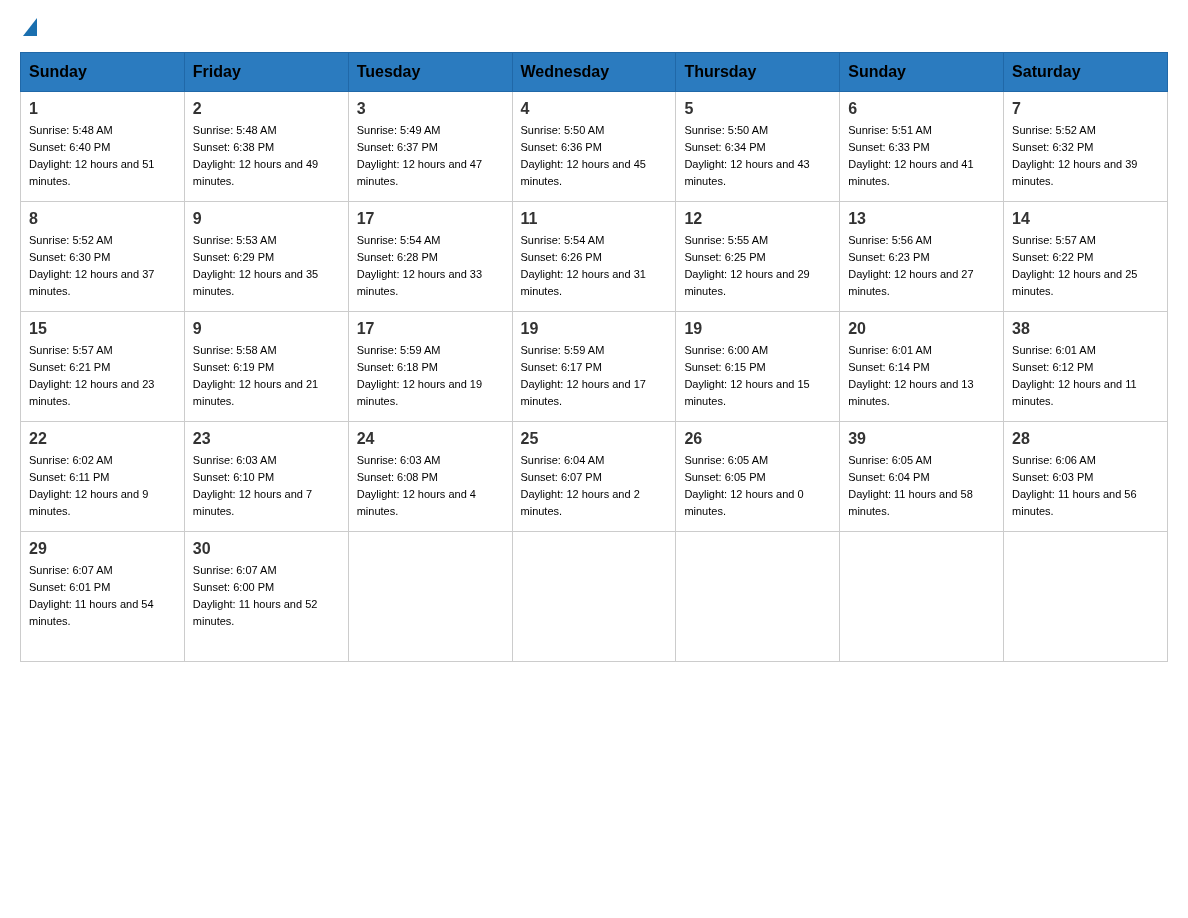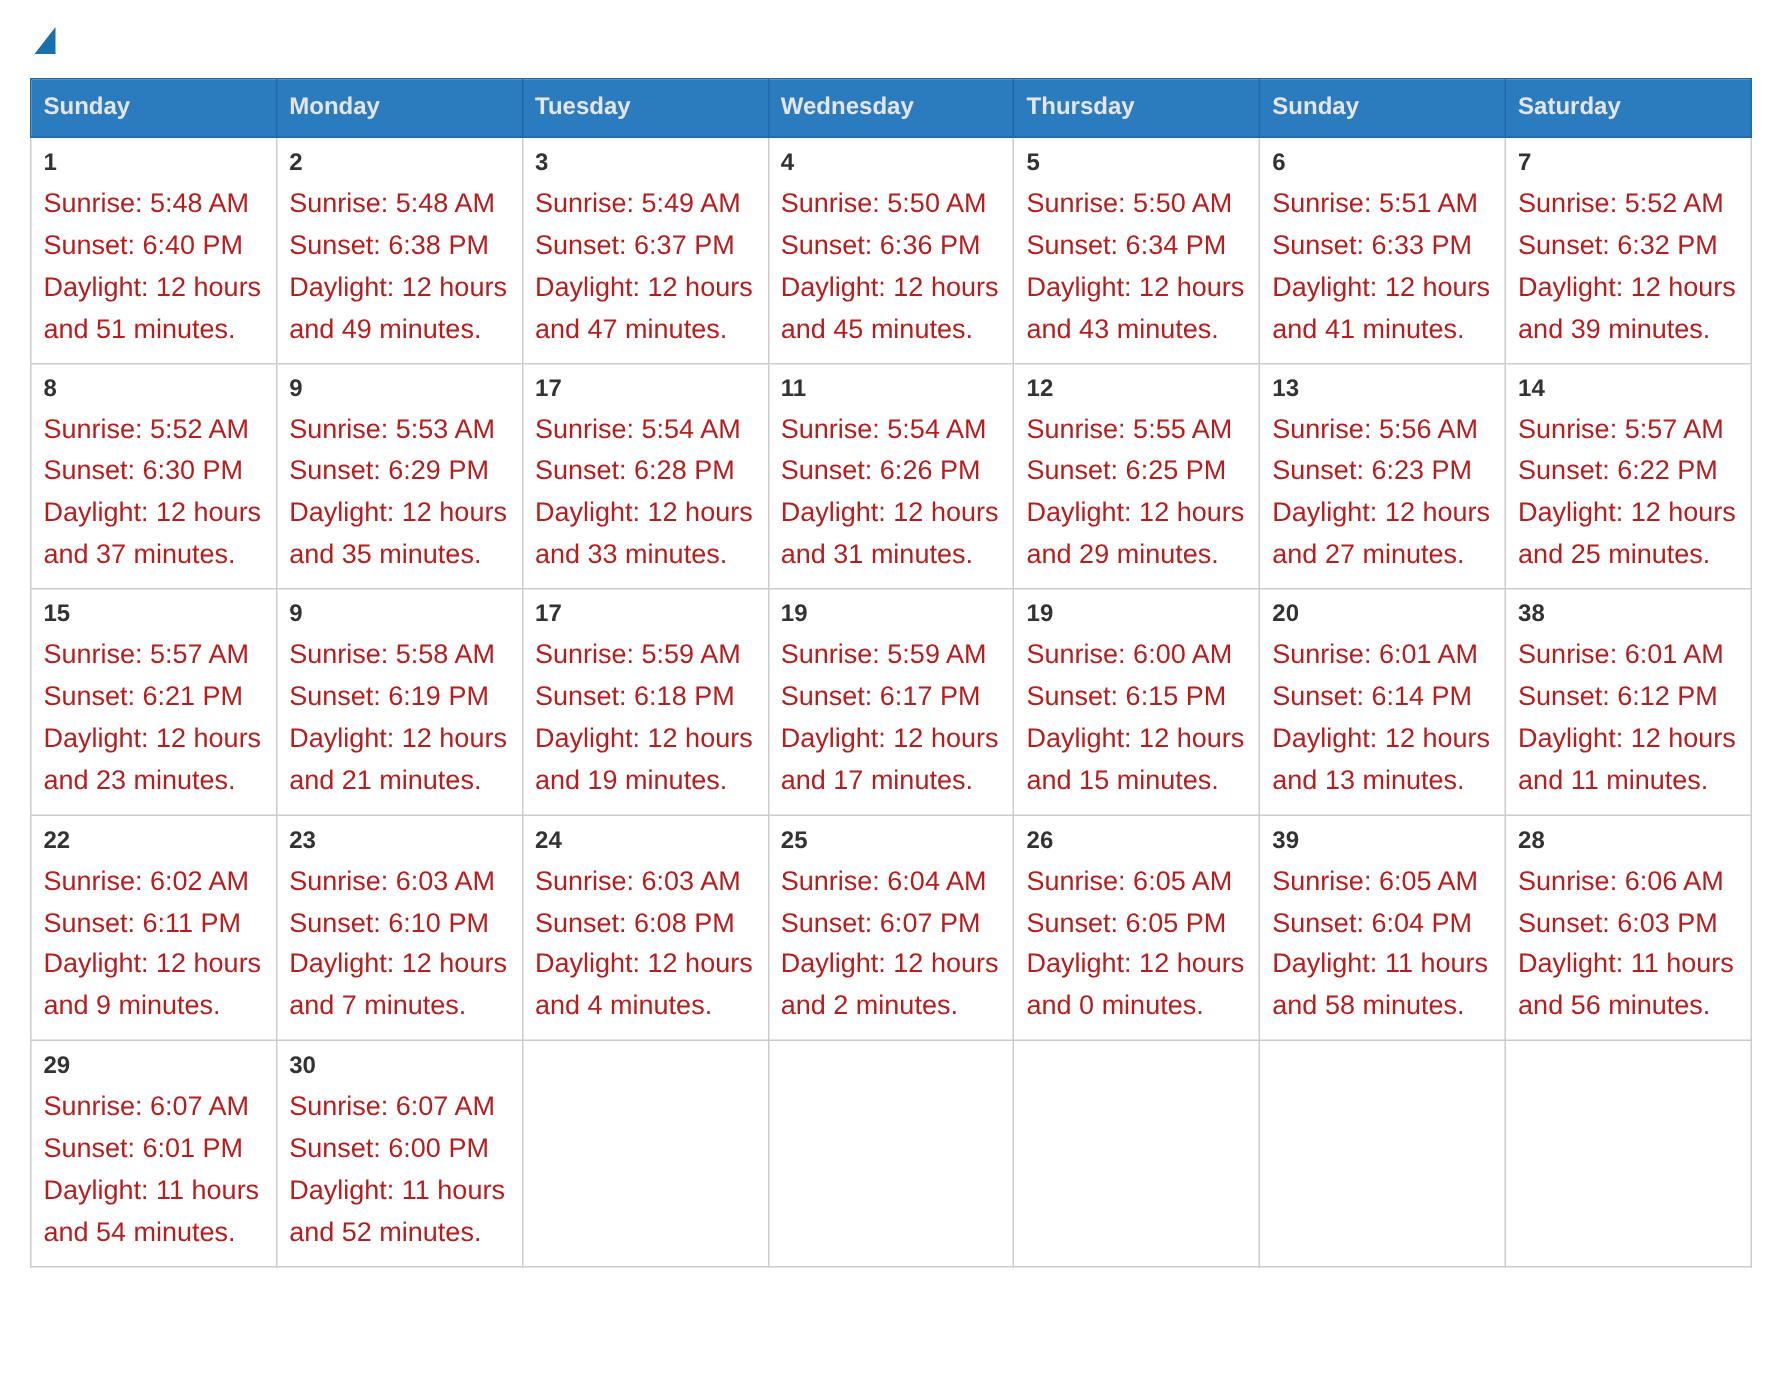--- a/index.html
+++ b/index.html
@@ -30,21 +30,21 @@
       color: #444;
       margin-top: 4px;
     }
     table {
       width: 100%;
       border-collapse: collapse;
       table-layout: fixed;
     }
     thead th {
       background-color: #2b7bbf;
-      color: #e5e5e5;
+      color: #000000;
       padding: 10px 8px;
       font-size: 16px;
       font-weight: bold;
       text-align: left;
       border: 1px solid #2068a8;
     }
     tbody td {
       vertical-align: top;
       padding: 8px;
       border: 1px solid #ccc;
@@ -55,23 +55,23 @@
     tbody tr {
       background: #fff;
     }
     .day-number {
       font-size: 16px;
       font-weight: bold;
       margin-bottom: 4px;
       display: block;
     }
     .day-info {
-      font-size: 18px;
+      font-size: 11px;
       line-height: 1.55;
-      color: #b91c1c;
+      color: #000000;
     }
     .empty-cell {
       background: #fff;
     }
     tbody tr:last-child td {
       height: 130px;
     }
     .logo-wrapper {
       display: flex;
       flex-direction: column;
@@ -118,21 +118,21 @@
   <div class="title-block">
     <div class="month-year"></div>
     <div class="location"></div>
   </div>
 </div>
 
 <table>
   <thead>
     <tr>
       <th>Sunday</th>
-      <th>Monday</th>
+      <th>Friday</th>
       <th>Tuesday</th>
       <th>Wednesday</th>
       <th>Thursday</th>
       <th>Sunday</th>
       <th>Saturday</th>
     </tr>
   </thead>
   <tbody id="calendar-body">
   <tr>
         <td>

